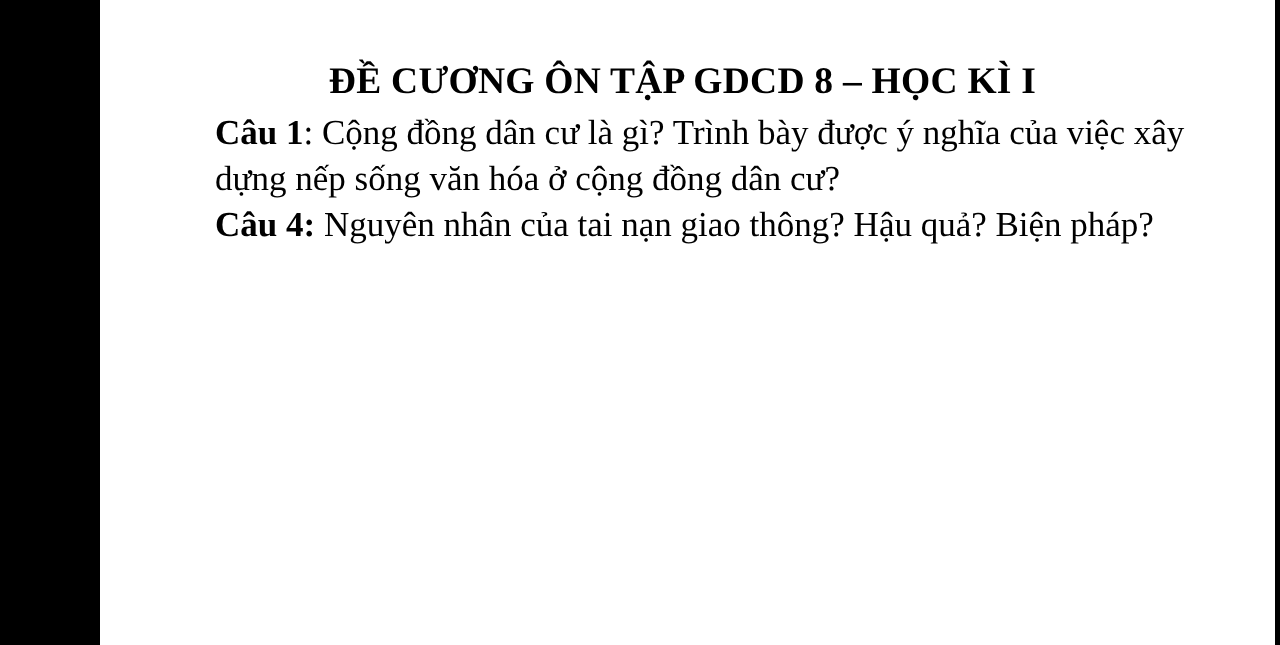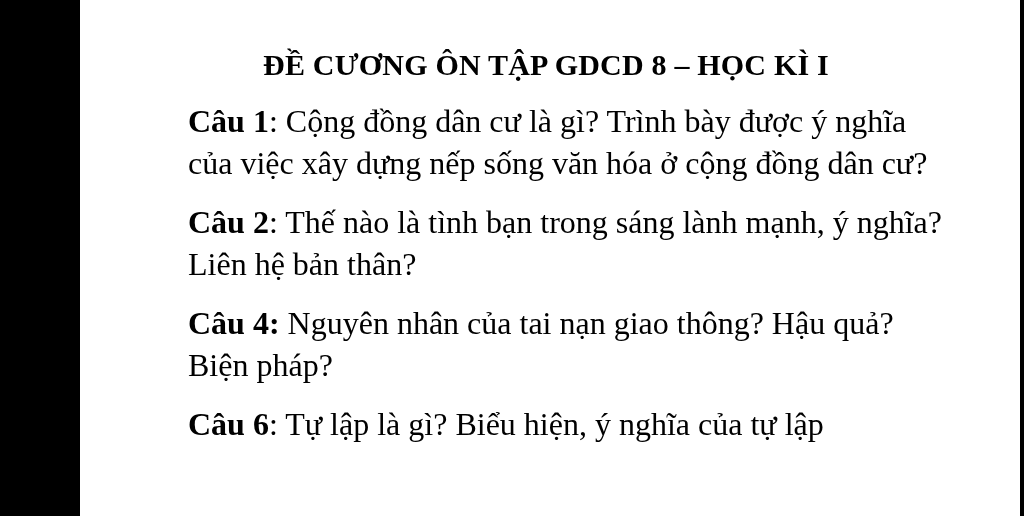--- a/index.html
+++ b/index.html
@@ -55,24 +55,24 @@
     margin: 0 0 4px 0;
     letter-spacing: 0.2px;
     padding-right: 40px;
   }
   .q-list {
     margin: 0;
     padding: 0;
     list-style: none;
   }
   .q-item {
-    font-size: 32px;
+    font-size: 28px;
     line-height: 1.33;
     color: #000000;
-    margin: 16px;
+    margin: 0;
     text-indent: 0;
   }
   .q-label {
     font-weight: bold;
   }
   .q-text {
     font-weight: normal;
   }
 </style>
 </head>
@@ -84,23 +84,21 @@
   <div class="bar-right"></div>
 
   <div class="content">
 
     <h1 class="doc-title">ĐỀ CƯƠNG ÔN TẬP GDCD 8 – HỌC KÌ I</h1>
 
     <div class="q-list">
 
       <p class="q-item"><span class="q-label">Câu 1</span><span class="q-text">: Cộng đồng dân cư là gì? Trình bày được ý nghĩa của việc xây dựng nếp sống văn hóa ở cộng đồng dân cư?</span></p>
 
-      <p class="q-item"><span class="q-label">Câu 2</span><span class="q-text">: Thế nào là tình bạn trong sáng lành mạnh, ý nghĩa? Liên hệ bản thân?</span></p>
 
 
       <p class="q-item"><span class="q-label">Câu 4:</span><span class="q-text"> Nguyên nhân của tai nạn giao thông? Hậu quả? Biện pháp?</span></p>
 
 
-      <p class="q-item"><span class="q-label">Câu 6</span><span class="q-text">: Tự lập là gì? Biểu hiện, ý nghĩa của tự lập</span></p>
 
     </div>
   </div>
 </div>
 
 </body></html>

